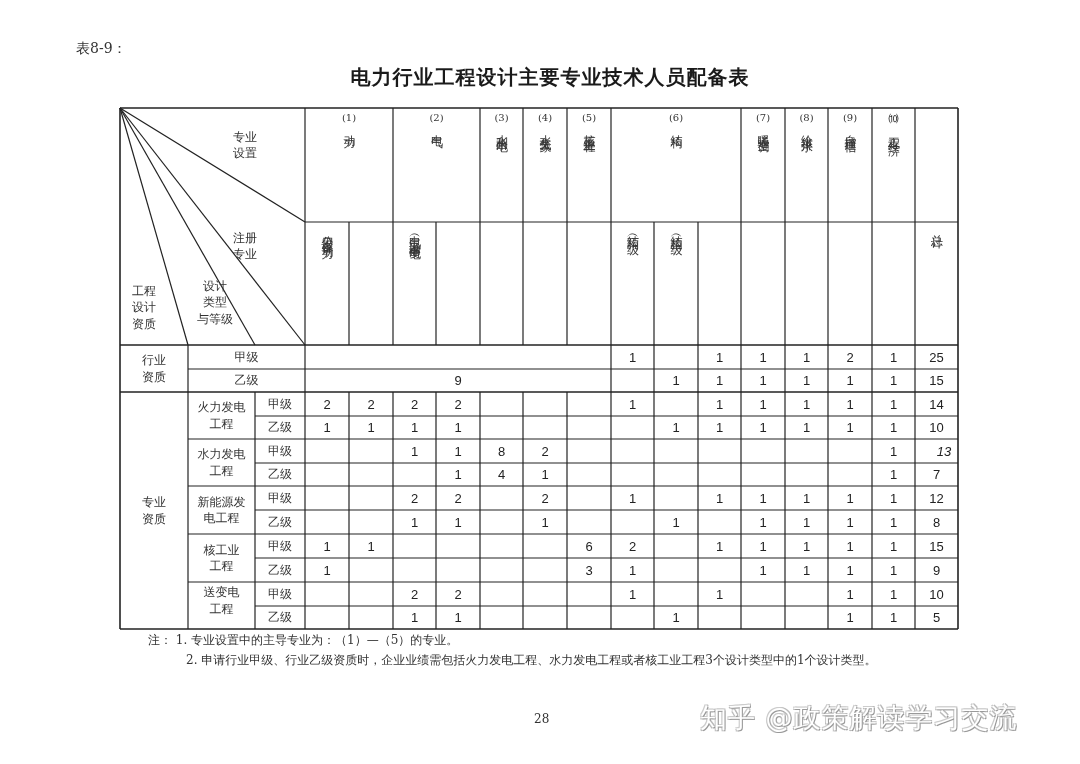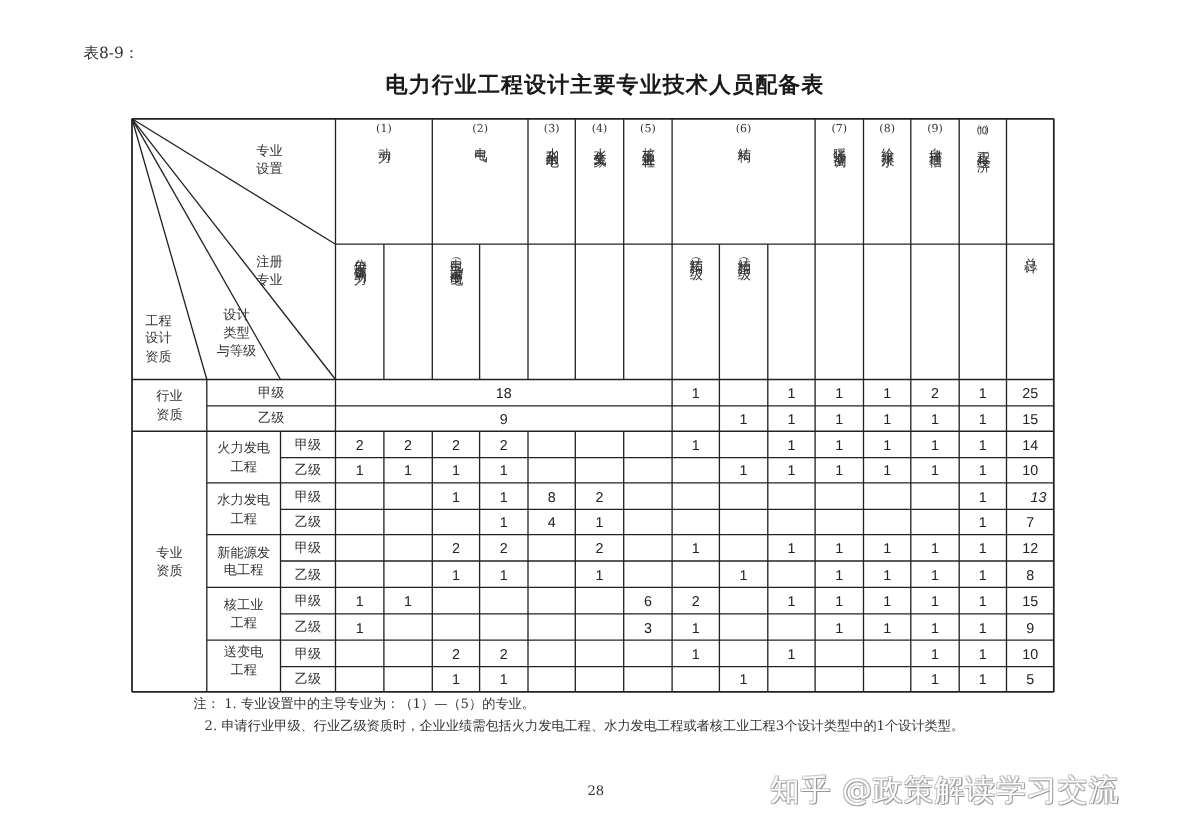--- a/index.html
+++ b/index.html
@@ -11,21 +11,21 @@
   .title { position:absolute; left:0; width:1080px; top:64px; text-align:center; font-size:20px; font-weight:bold;
            font-family:"DejaVu Sans","Liberation Sans",sans-serif; color:#1a1a1a; letter-spacing:1px; padding-left:20px; box-sizing:border-box; }
   .grid { position:absolute; left:0; top:0; width:1080px; height:764px; }
   .cell { position:absolute; display:flex; align-items:center; justify-content:center; box-sizing:border-box;
           font-size:12px; color:#333; }
   .num { font-family:"Liberation Sans","DejaVu Sans",sans-serif; font-size:13px; color:#222; }
   .vtext { writing-mode:vertical-rl; text-orientation:upright; letter-spacing:2px; font-size:12px; line-height:1.1; }
   .hdr { flex-direction:column; justify-content:flex-start; padding-top:4px; }
   .hdr .idx { font-size:10px; margin-bottom:2px; }
   .label-text { font-size:12px; text-align:center; line-height:1.35; color:#333; }
-  .note { position:absolute; left:176px; font-size:12px; color:#333; }
+  .note { position:absolute; left:148px; font-size:12px; color:#333; }
   .page-num { position:absolute; left:534px; top:712px; font-size:12px; color:#333; }
   .watermark { position:absolute; left:700px; top:700px; font-size:27px; color:#fff;
                font-family:"DejaVu Sans","Liberation Sans",sans-serif;
                text-shadow: 1px 1px 0 #999, -1px -1px 0 #ccc, 1px -1px 0 #bbb, -1px 1px 0 #bbb; letter-spacing:1px; }
 </style>
 </head>
 <body>
 
 <div class="table-label">表8-9：</div>
 <div class="title">电力行业工程设计主要专业技术人员配备表</div>
@@ -155,21 +155,20 @@
     </div>
     <div class="cell " style="left: 611px; top: 222px; width: 43px; height: 123px; align-items: flex-start; padding-top: 4px;">
       <div class="vtext" style="max-height: 110px;">结构（一级）</div>
     </div>
     <div class="cell " style="left: 654px; top: 222px; width: 44px; height: 123px; align-items: flex-start; padding-top: 4px;">
       <div class="vtext" style="max-height: 110px;">结构（二级）</div>
     </div>
     <div class="cell label-text" style="left: 120px; top: 345px; width: 68px; height: 47px; white-space: pre-line;">行业
 资质</div>
     <div class="cell label-text" style="left: 188px; top: 345px; width: 117px; height: 24px;">甲级</div>
-    <div class="cell num" style="left: 305px; top: 345px; width: 306px; height: 24px;">18</div>
     <div class="cell num" style="left: 611px; top: 345px; width: 43px; height: 24px;">1</div>
     <div class="cell num" style="left: 654px; top: 345px; width: 44px; height: 24px;"></div>
     <div class="cell num" style="left: 698px; top: 345px; width: 43px; height: 24px;">1</div>
     <div class="cell num" style="left: 741px; top: 345px; width: 44px; height: 24px;">1</div>
     <div class="cell num" style="left: 785px; top: 345px; width: 43px; height: 24px;">1</div>
     <div class="cell num" style="left: 828px; top: 345px; width: 44px; height: 24px;">2</div>
     <div class="cell num" style="left: 872px; top: 345px; width: 43px; height: 24px;">1</div>
     <div class="cell num" style="left: 915px; top: 345px; width: 43px; height: 24px;">25</div>
     <div class="cell label-text" style="left: 188px; top: 369px; width: 117px; height: 23px;">乙级</div>
     <div class="cell num" style="left: 305px; top: 369px; width: 306px; height: 23px;">9</div>

